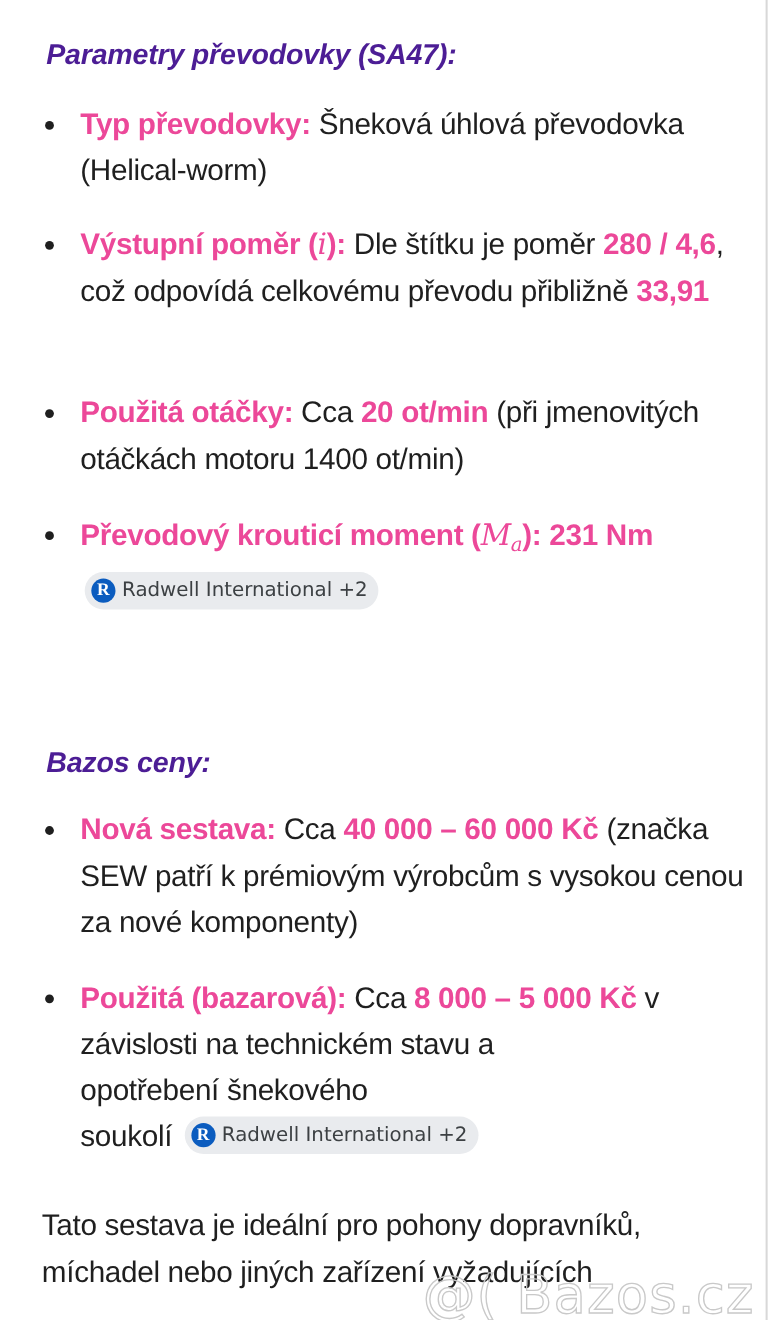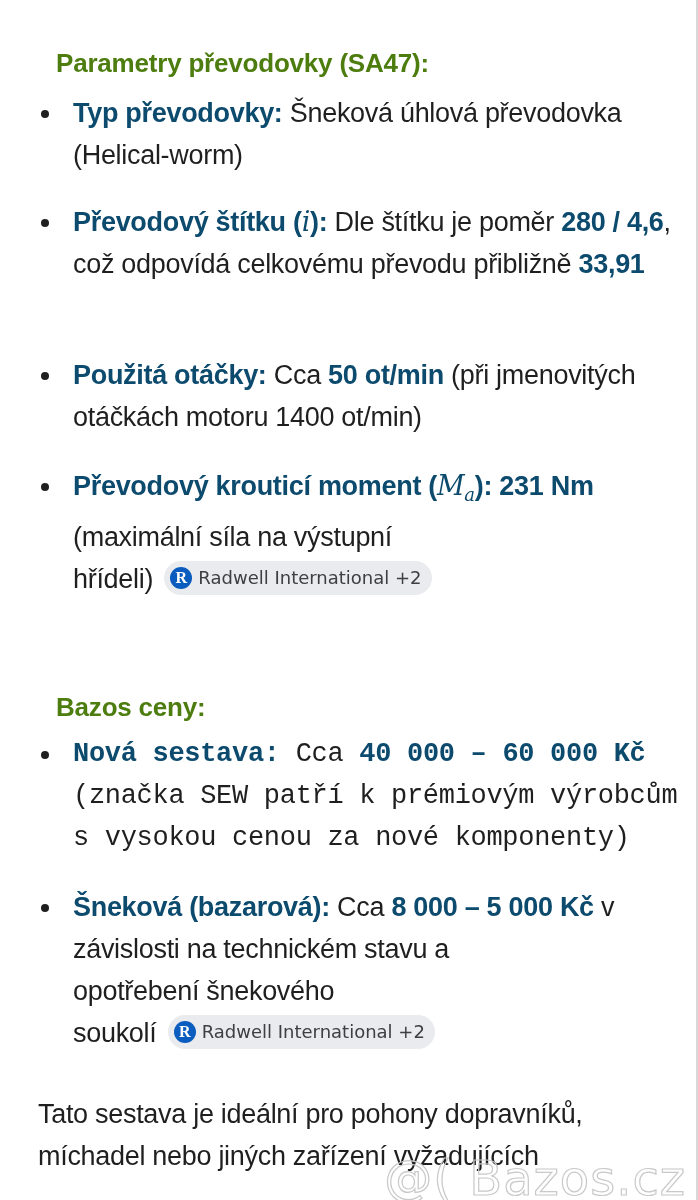--- a/index.html
+++ b/index.html
@@ -4,35 +4,35 @@
   <style>
     html, body { margin: 0; padding: 0; }
     body {
       width: 698px; height: 1200px; overflow: hidden; position: relative;
       background: #ffffff; color: #1f1f1f;
       font-family: "Liberation Sans", "DejaVu Sans", sans-serif;
     }
     .edge { position: absolute; right: 0; top: 0; width: 2px; height: 1200px; background: #d8d8d8; }
     .content { position: absolute; left: 38px; top: 0; width: 640px; }
     h2 {
-      margin: 18px; font-size: 26px; font-weight: bold; color: #4d7c0f;
-      line-height: 34px; letter-spacing: -0.2px;
+      margin: 4px; font-size: 26px; font-weight: bold; color: #4c1d95;
+      line-height: 34px; letter-spacing: -0.2px; font-style: italic;
     }
     .h1 { position: absolute; top: 28px; }
     .h2 { position: absolute; top: 672px; }
     ul { list-style: none; margin: 0; padding: 0; }
     li {
       position: relative; padding-left: 35px; font-size: 27px; line-height: 42px;
       color: #1f1f1f; letter-spacing: -0.3px;
     }
     li .bullet {
       position: absolute; left: 3px; top: 18px; width: 8px; height: 8px; border-radius: 50%;
       background: #1f1f1f;
     }
-    b { font-weight: bold; color: #0c4a6e; }
+    b { font-weight: bold; color: #ec4899; }
     .math { font-family: "DejaVu Serif", "Liberation Serif", serif; font-style: italic; font-weight: normal; }
     .math sub { font-size: 18px; vertical-align: -6px; }
     .item { position: absolute; left: 0; width: 620px; }
     .chip {
       display: inline-flex; align-items: center; gap: 6px;
       background: #e9ebee; border-radius: 18px; height: 34px; padding: 0 10px 0 6px;
       vertical-align: middle; position: relative; top: -3px; margin-left: 4px;
       font-size: 18px; color: #3c4043; letter-spacing: 0;
       font-family: "DejaVu Sans", sans-serif; cursor: pointer;
     }
@@ -60,49 +60,49 @@
   <h2 class="h1">Parametry převodovky (SA47):</h2>
 
   <ul>
     <li class="item" style="top:92px;">
       <span class="bullet"></span>
       <b>Typ převodovky:</b><span> Šneková úhlová převodovka (Helical-worm)</span>
     </li>
 
     <li class="item" style="top:201px;">
       <span class="bullet"></span>
-      <b><span>Převodový štítku (</span><span class="math">i</span><span>):</span></b><span> Dle štítku je poměr </span><b>280 / 4,6</b><span>, což odpovídá celkovému převodu přibližně </span><b>33,91</b>
+      <b><span>Výstupní poměr (</span><span class="math">i</span><span>):</span></b><span> Dle štítku je poměr </span><b>280 / 4,6</b><span>, což odpovídá celkovému převodu přibližně </span><b>33,91</b>
     </li>
 
     <li class="item" style="top:354px;">
       <span class="bullet"></span>
-      <b>Použitá otáčky:</b><span> Cca </span><b>50 ot/min</b><span> (při jmenovitých otáčkách motoru 1400 ot/min)</span>
+      <b>Použitá otáčky:</b><span> Cca </span><b>20 ot/min</b><span> (při jmenovitých otáčkách motoru 1400 ot/min)</span>
     </li>
 
     <li class="item" style="top:465px; width:600px;">
       <span class="bullet"></span>
-      <b><span>Převodový krouticí moment (</span><span class="math"><span>M</span><sub>a</sub></span><span>):</span></b><b> 231 Nm</b><br><span>(maximální síla na výstupní<br>hřídeli)</span>
+      <b><span>Převodový krouticí moment (</span><span class="math"><span>M</span><sub>a</sub></span><span>):</span></b><b> 231 Nm</b><br>
       <span class="chip">
         <span class="logo">R</span>
         <span>Radwell International +2</span>
       </span>
     </li>
   </ul>
 
   <h2 class="h2">Bazos ceny:</h2>
 
   <ul>
-    <li class="item" style="top:733px;font-family:Liberation Mono, monospace;">
+    <li class="item" style="top:733px;">
       <span class="bullet"></span>
       <b>Nová sestava:</b><span> Cca </span><b>40 000 – 60 000 Kč</b><span> (značka SEW patří k prémiovým výrobcům s vysokou cenou za nové komponenty)</span>
     </li>
 
     <li class="item" style="top:886px; width:600px;">
       <span class="bullet"></span>
-      <b>Šneková (bazarová):</b><span> Cca </span><b>8 000 – 5 000 Kč</b><span> v závislosti na technickém stavu a<br>opotřebení šnekového<br>soukolí</span>
+      <b>Použitá (bazarová):</b><span> Cca </span><b>8 000 – 5 000 Kč</b><span> v závislosti na technickém stavu a<br>opotřebení šnekového<br>soukolí</span>
       <span class="chip">
         <span class="logo">R</span>
         <span>Radwell International +2</span>
       </span>
     </li>
   </ul>
 
   <div class="para">Tato sestava je ideální pro pohony dopravníků, míchadel nebo jiných zařízení vyžadujících</div>
 </div>
 

